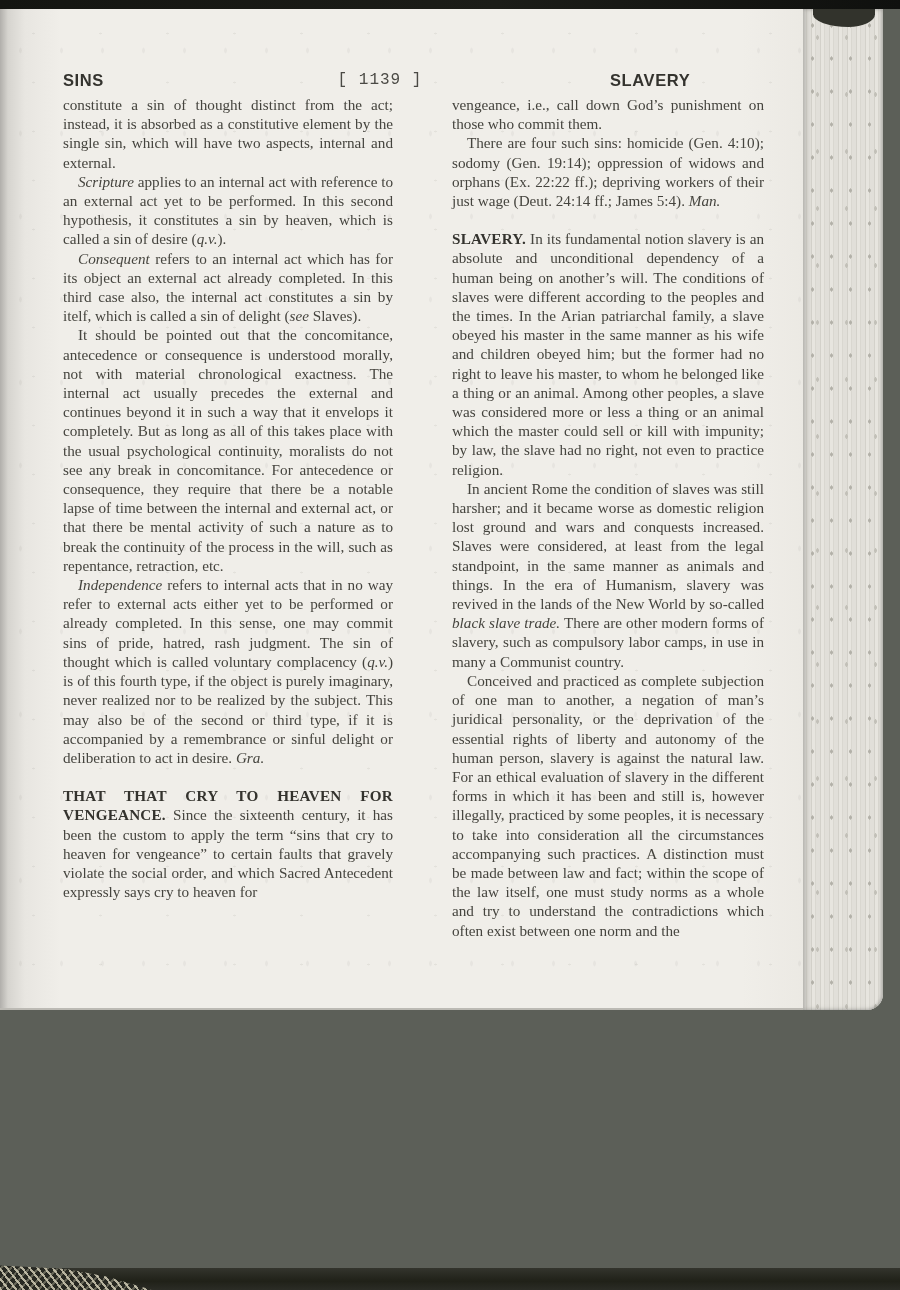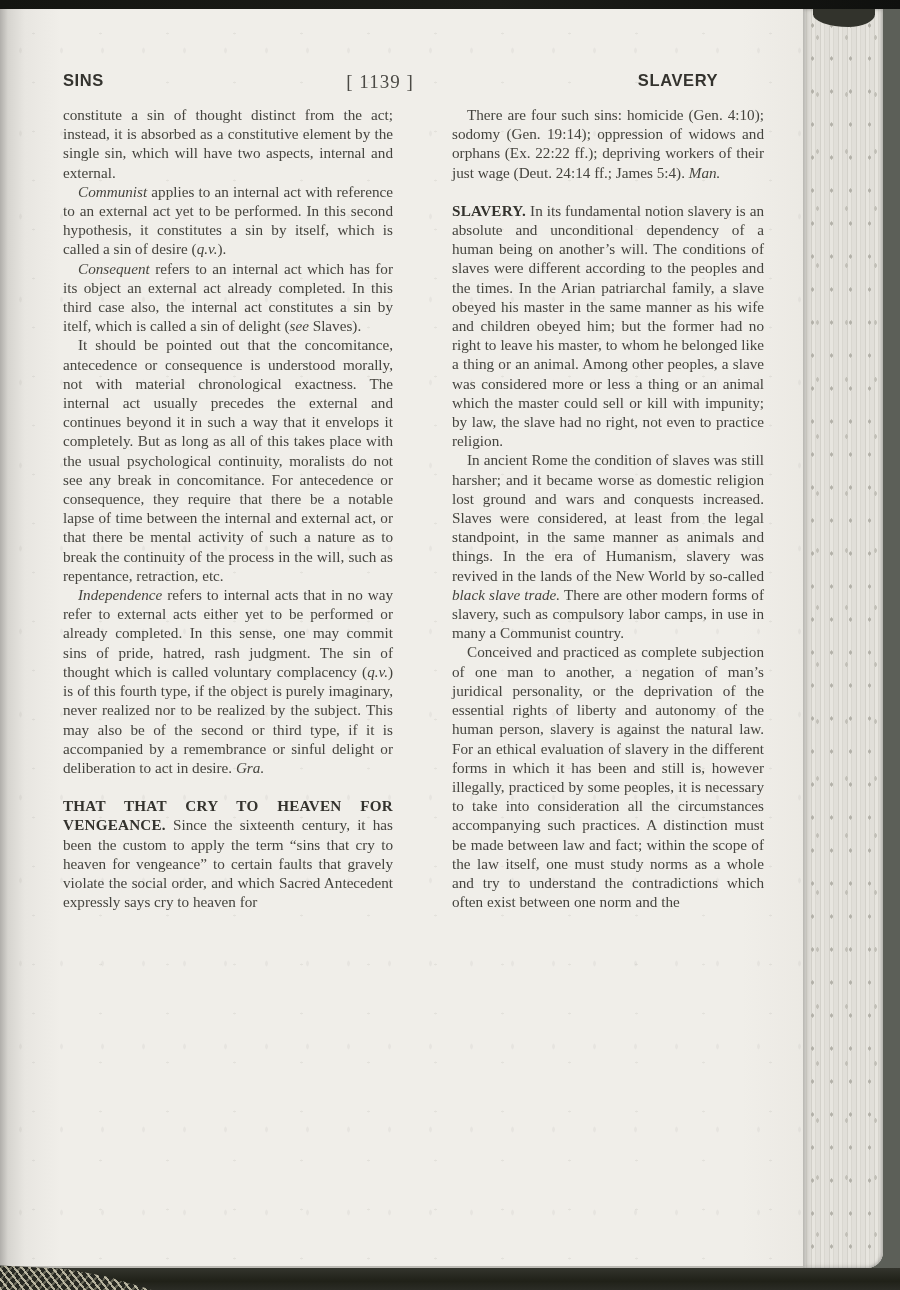--- a/index.html
+++ b/index.html
@@ -20,21 +20,21 @@
   
   .band-bottom{position:absolute;left:0;bottom:0;width:100%;height:22px;
                background:linear-gradient(180deg,#33342d 0%,#202118 60%,#2b2c26 100%);}
   
   .fabric{position:absolute;left:0;bottom:0;width:190px;height:26px;background-color:#272822;
           background-image:
             repeating-linear-gradient(52deg, rgba(205,200,178,.85) 0 2px, rgba(60,60,50,0) 2px 6px),
             repeating-linear-gradient(-48deg, rgba(150,148,128,.55) 0 2px, rgba(60,60,50,0) 2px 7px);
           clip-path:polygon(0 6%,34% 18%,56% 48%,80% 100%,0 100%);}
   
-  .page{position:absolute;left:0;top:9px;width:883px;height:1259px;border-bottom-right-radius:16px;
+  .page{position:absolute;left:0;top:9px;width:883px;height:1001px;border-bottom-right-radius:16px;
         background-image:
           radial-gradient(rgba(110,108,100,.10) 1px, transparent 1.6px),
           radial-gradient(rgba(110,108,100,.07) 1px, transparent 1.6px),
           linear-gradient(90deg,#b1afab 0px,#d6d4cf 8px,#e8e6e1 25px,var(--paper) 60px,
                           var(--paper) 84%,#eae8e2 93%,#e4e2dc 100%);
         background-size:67px 49px, 41px 83px, 100% 100%;
         box-shadow:inset 0 -2px 0 #bcbab4;}
   
   .fore-edge{position:absolute;right:0;top:0;width:80px;height:100%;border-bottom-right-radius:16px;
         background-image:
@@ -43,25 +43,25 @@
           repeating-linear-gradient(90deg,#e7e5df 0 3px,#d9d7d0 3px 4px,#e1dfd9 4px 8px,#d3d1ca 8px 9px);
         background-size:19px 33px, 29px 57px, auto;
         box-shadow:inset 3px 0 5px rgba(90,90,85,.35), inset -2px 0 3px rgba(90,90,85,.3);}
   
   .cover-blob{position:absolute;right:8px;top:0;width:62px;height:18px;background:#32332c;
         border-radius:0 0 60% 80% / 0 0 100% 100%;}
   
   .running{position:absolute;top:62px;font-family:"Liberation Sans","DejaVu Sans",sans-serif;
            font-weight:700;color:var(--head_ink);font-size:16.5px;letter-spacing:.6px;}
   .run-left{left:63px;}
-  .run-center{left:285px;width:190px;text-align:center;font-family:Liberation Serif, serif;
-              font-weight:400;font-size:19px;letter-spacing:1px;color:#4b4a45;}
-  .run-right{left:610px;width:136px;text-align:center;}
+  .run-center{left:285px;width:190px;text-align:center;font-family:Liberation Mono, monospace;
+              font-weight:400;font-size:16px;letter-spacing:1px;color:#4b4a45;}
+  .run-right{left:610px;width:136px;text-align:left;}
   
-  .col{position:absolute;top:96px;font-size:15.2px;line-height:19.2px;text-align:justify;
+  .col{position:absolute;top:86px;font-size:15.2px;line-height:19.2px;text-align:justify;
        color:var(--ink);font-family:Liberation Serif, serif;}
   .col-left{left:63px;width:330px;}
   .col-right{left:452px;width:312px;}
   .para{margin:0;}
   .para.indent{text-indent:15px;}
   .para.gap{margin-top:19px;}
   .seg-n{font-style:normal;}
   .seg-i{font-style:italic;}
   .seg-b{font-weight:700;letter-spacing:.2px;color:var(--head_ink);margin-top:36px;}
 </style>
@@ -74,27 +74,28 @@
   <div class="page">
     <div class="fore-edge"></div>
     <div class="cover-blob"></div>
 
     <div class="running run-left">SINS</div>
     <div class="running run-center">[ 1139 ]</div>
     <div class="running run-right">SLAVERY</div>
 
     <div class="col col-left">
         <p class="para"><span class="seg-n">constitute a sin of thought distinct from the act; instead, it is absorbed as a constitutive element by the single sin, which will have two aspects, internal and external.</span></p>
-        <p class="para indent"><span class="seg-i">Communist</span><span class="seg-n"> applies to an internal act with reference to an external act yet to be performed. In this second hypothesis, it constitutes a sin by itself, which is called a sin of desire (</span><span class="seg-i">q.v.</span><span class="seg-n">).</span></p>
+        <p class="para indent"><span class="seg-i">Scripture</span><span class="seg-n"> applies to an internal act with reference to an external act yet to be performed. In this second hypothesis, it constitutes a sin by heaven, which is called a sin of desire (</span><span class="seg-i">q.v.</span><span class="seg-n">).</span></p>
         <p class="para indent"><span class="seg-i">Consequent</span><span class="seg-n"> refers to an internal act which has for its object an external act already completed. In this third case also, the internal act constitutes a sin by itelf, which is called a sin of delight (</span><span class="seg-i">see</span><span class="seg-n"> Slaves).</span></p>
         <p class="para indent"><span class="seg-n">It should be pointed out that the concomitance, antecedence or consequence is understood morally, not with material chronological exactness. The internal act usually precedes the external and continues beyond it in such a way that it envelops it completely. But as long as all of this takes place with the usual psychological continuity, moralists do not see any break in concomitance. For antecedence or consequence, they require that there be a notable lapse of time between the internal and external act, or that there be mental activity of such a nature as to break the continuity of the process in the will, such as repentance, retraction, etc.</span></p>
         <p class="para indent"><span class="seg-i">Independence</span><span class="seg-n"> refers to internal acts that in no way refer to external acts either yet to be performed or already completed. In this sense, one may commit sins of pride, hatred, rash judgment. The sin of thought which is called voluntary complacency (</span><span class="seg-i">q.v.</span><span class="seg-n">) is of this fourth type, if the object is purely imaginary, never realized nor to be realized by the subject. This may also be of the second or third type, if it is accompanied by a remembrance or sinful delight or deliberation to act in desire. </span><span class="seg-i">Gra.</span></p>
         <p class="para gap"><span class="seg-b">THAT THAT CRY TO HEAVEN FOR VENGEANCE.</span><span class="seg-n"> Since the sixteenth century, it has been the custom to apply the term “sins that cry to heaven for vengeance” to certain faults that gravely violate the social order, and which Sacred Antecedent expressly says cry to heaven for</span></p>
       </div>
     <div class="col col-right">
+        <p class="para"><span class="seg-n">vengeance, i.e., call down God’s punishment on those who commit them.</span></p>
         <p class="para indent"><span class="seg-n">There are four such sins: homicide (Gen. 4:10); sodomy (Gen. 19:14); oppression of widows and orphans (Ex. 22:22 ff.); depriving workers of their just wage (Deut. 24:14 ff.; James 5:4). </span><span class="seg-i">Man.</span></p>
         <p class="para gap"><span class="seg-b">SLAVERY.</span><span class="seg-n"> In its fundamental notion slavery is an absolute and unconditional dependency of a human being on another’s will. The conditions of slaves were different according to the peoples and the times. In the Arian patriarchal family, a slave obeyed his master in the same manner as his wife and children obeyed him; but the former had no right to leave his master, to whom he belonged like a thing or an animal. Among other peoples, a slave was considered more or less a thing or an animal which the master could sell or kill with impunity; by law, the slave had no right, not even to practice religion.</span></p>
         <p class="para indent"><span class="seg-n">In ancient Rome the condition of slaves was still harsher; and it became worse as domestic religion lost ground and wars and conquests increased. Slaves were considered, at least from the legal standpoint, in the same manner as animals and things. In the era of Humanism, slavery was revived in the lands of the New World by so-called </span><span class="seg-i">black slave trade.</span><span class="seg-n"> There are other modern forms of slavery, such as compulsory labor camps, in use in many a Communist country.</span></p>
         <p class="para indent"><span class="seg-n">Conceived and practiced as complete subjection of one man to another, a negation of man’s juridical personality, or the deprivation of the essential rights of liberty and autonomy of the human person, slavery is against the natural law. For an ethical evaluation of slavery in the different forms in which it has been and still is, however illegally, practiced by some peoples, it is necessary to take into consideration all the circumstances accompanying such practices. A distinction must be made between law and fact; within the scope of the law itself, one must study norms as a whole and try to understand the contradictions which often exist between one norm and the</span></p>
       </div>
   </div>
 
   <div class="band-bottom"></div>
   <div class="fabric"></div>
 </div>

